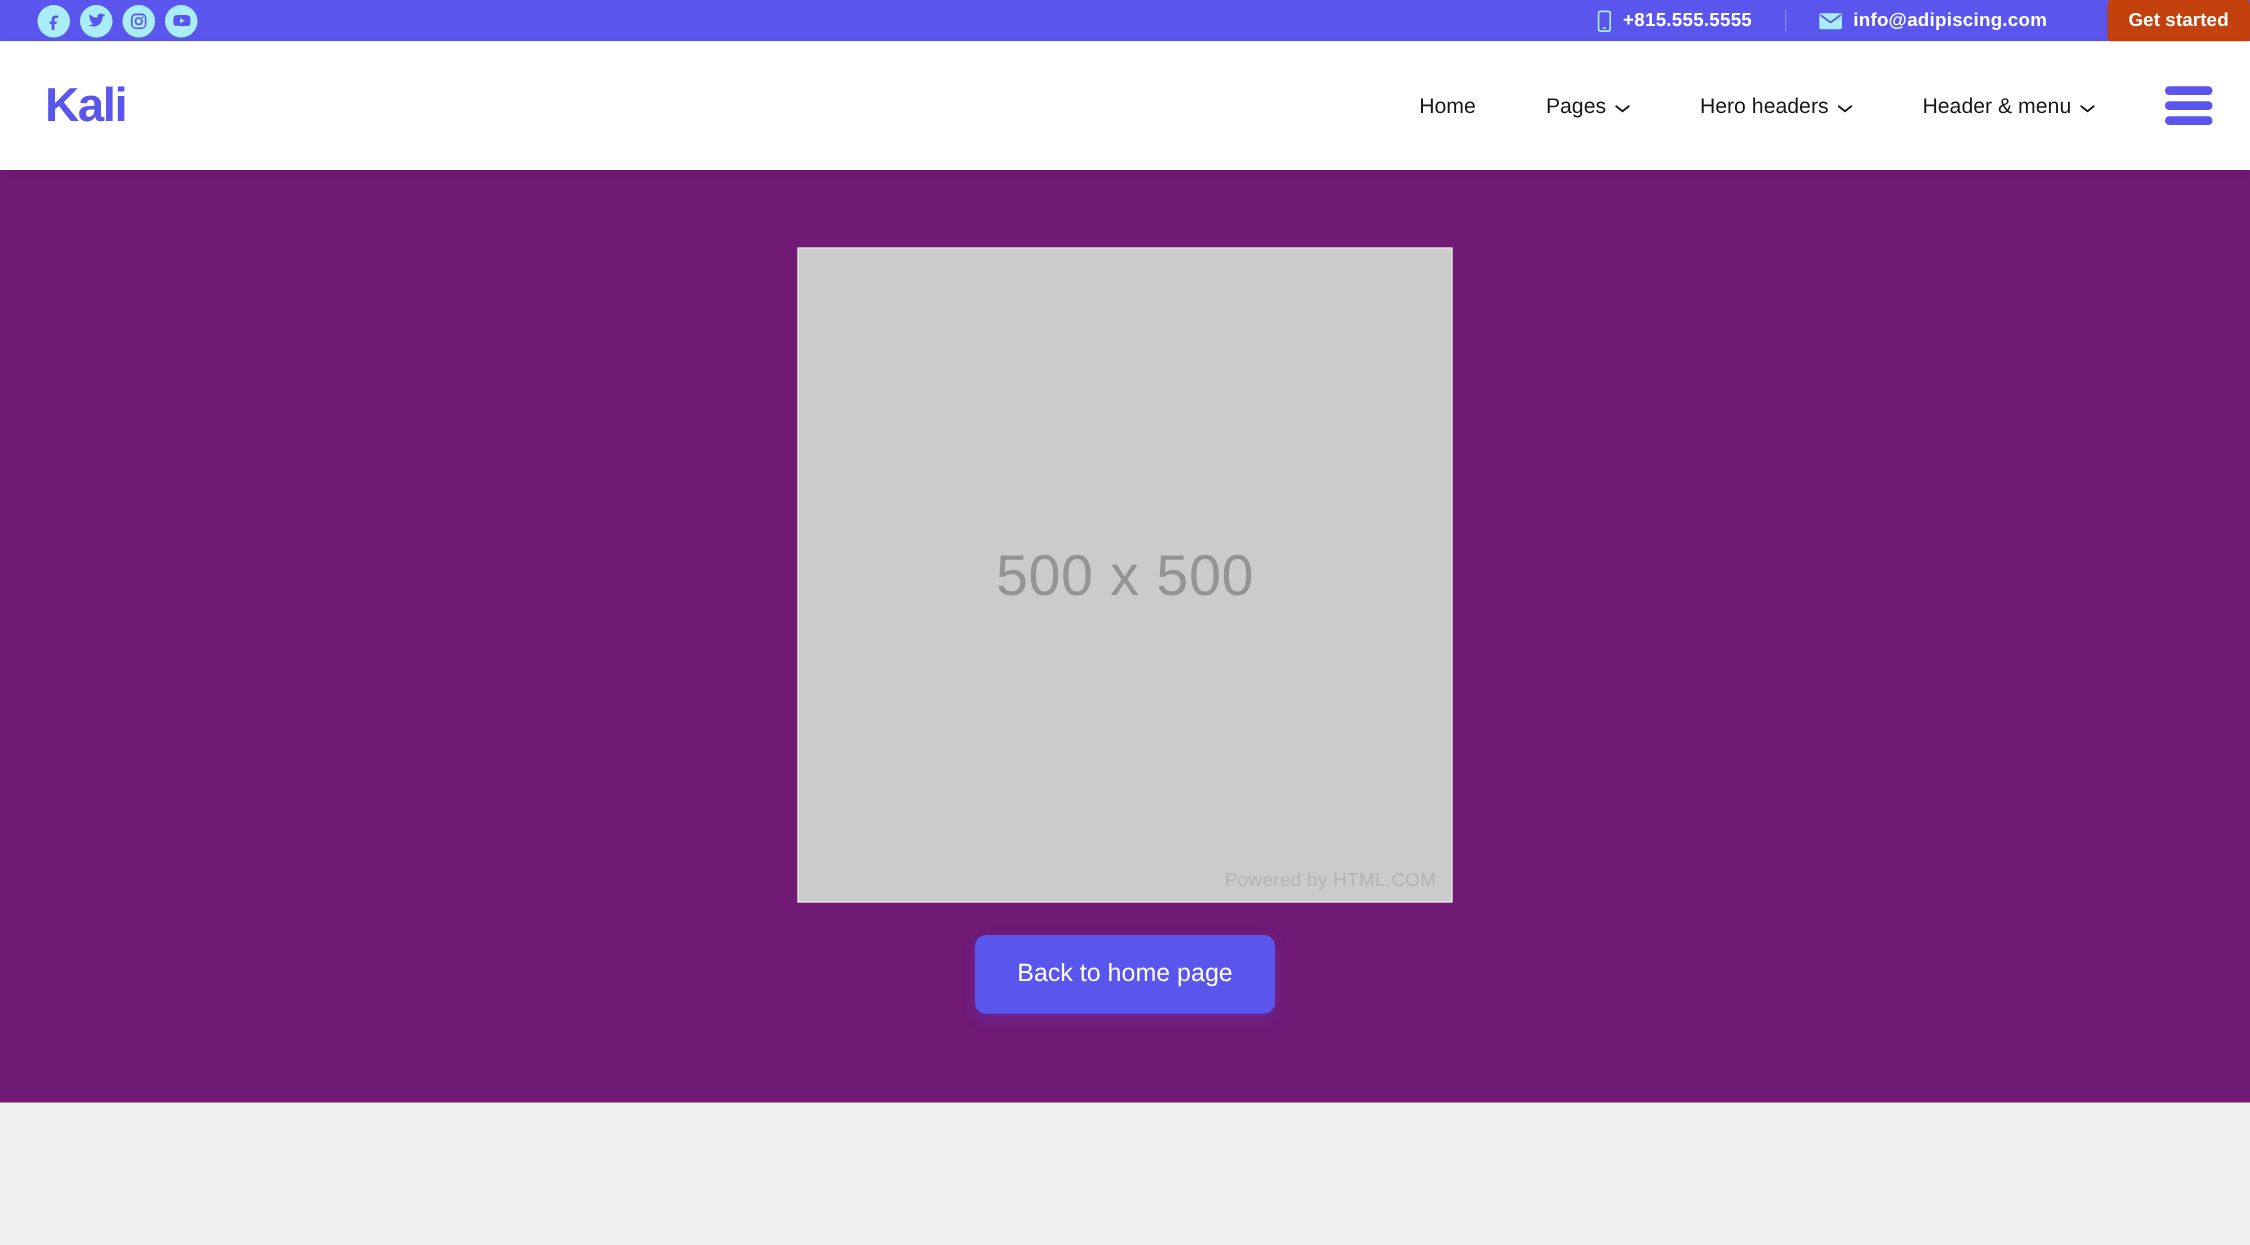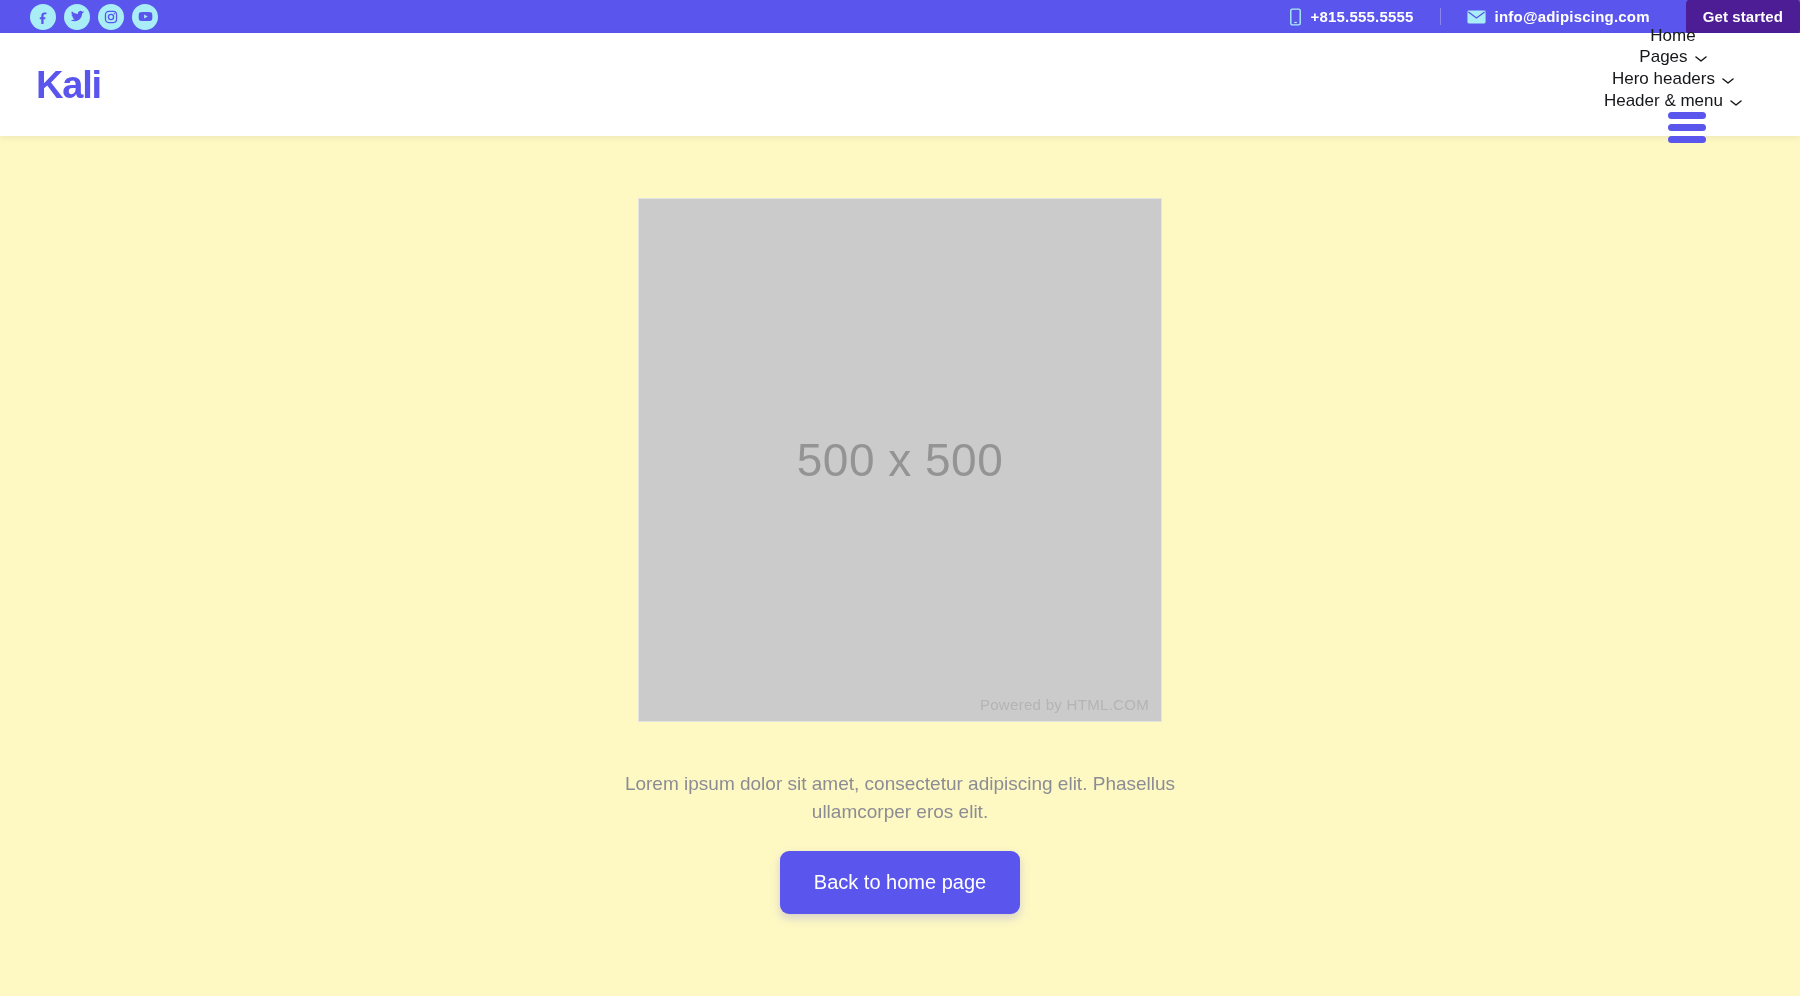--- a/index.html
+++ b/index.html
@@ -39,22 +39,22 @@
     letter-spacing:.2px;
     cursor:pointer;
     justify-content:flex-end;
   }
   .contact-sep{
     width:1px; height:17px; background:#8a86f0;
     margin:0 26px;
   }
   .contact-icon{ display:flex; align-items:center; }
   .cta-btn{
-    margin-left:36px;
-    background:#4c1d95;
+    margin-left:48px;
+    background:#c2410c;
     color:#fff;
     font-size:15px; font-weight:bold;
     border:none;
     border-radius:5px;
     padding:9px 17px 10px;
     cursor:pointer;
     font-family:"Liberation Sans", sans-serif;
     letter-spacing:.1px;
     text-align:right;
   }
@@ -76,21 +76,20 @@
     font-weight:bold;
     color:#5a55ec;
     letter-spacing:-1.2px;
     cursor:pointer;
     line-height:1;
   }
   .nav{
     display:flex;
     align-items:center;
     gap:0;
-    flex-direction:column;
   }
   .nav-item{
     display:flex; align-items:center; gap:7px;
     color:#16171a;
     font-size:17px;
     font-weight:500;
     padding:0 28px;
     cursor:pointer;
     white-space:nowrap;
   }
@@ -100,22 +99,22 @@
     width:38px;
     display:flex; flex-direction:column; gap:5px;
     cursor:pointer;
   }
   .hamburger span{
     display:block; height:7px; border-radius:4px; background:#5a55ec;
   }
 
   
   .main{
-    height:860px;
-    background:#fef9c3;
+    height:746px;
+    background:#701a75;
     display:flex;
     flex-direction:column;
     align-items:center;
     padding-top:62px;
   }
   .placeholder{
     width:524px; height:524px;
     background:#cbcbcb;
     border:1px solid #e4e4e4;
     position:relative;
@@ -263,16 +262,15 @@
   </div>
 </div>
 
 <div class="main">
 
   <div class="placeholder">
     <div class="ph-size">500 x 500</div>
     <div class="ph-credit">Powered by HTML.COM</div>
   </div>
 
-  <p class="lead">Lorem ipsum dolor sit amet, consectetur adipiscing elit. Phasellus ullamcorper eros elit.</p>
 
   <button class="home-btn">Back to home page</button>
 </div>
 
 </body></html>

